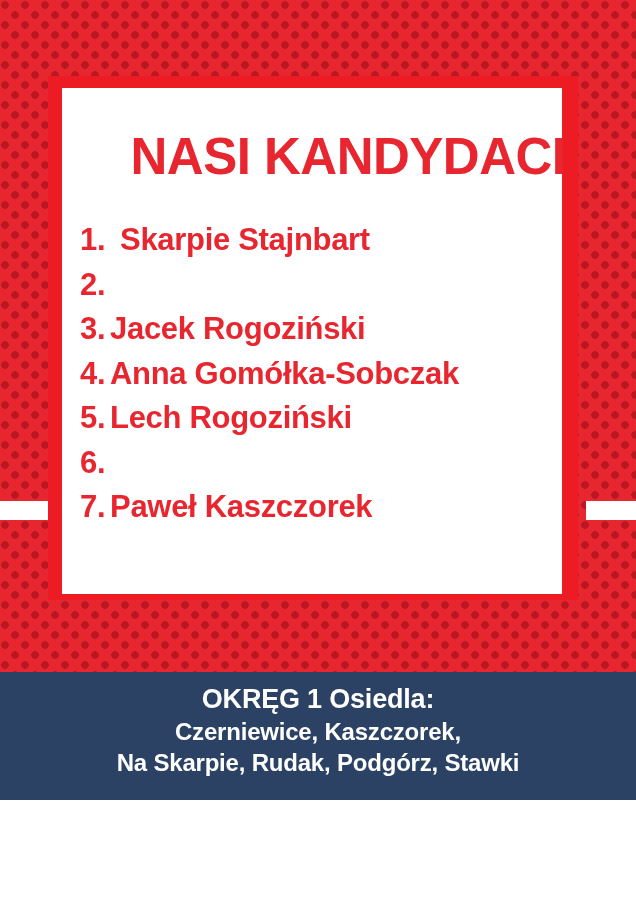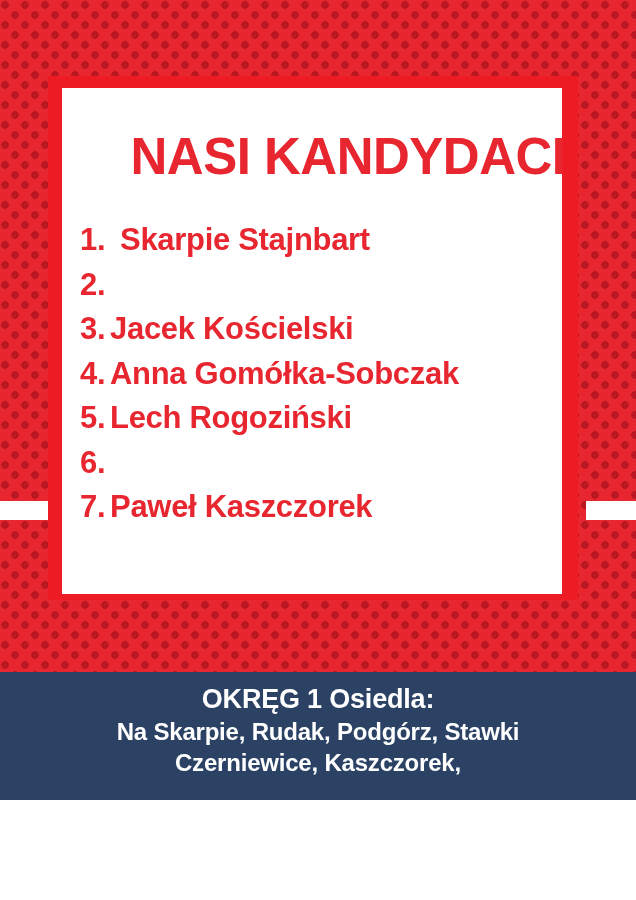--- a/index.html
+++ b/index.html
@@ -152,21 +152,21 @@
   <div class="list">
     <div class="list-item first">
       <span class="li-num">1.</span>
       <span class="li-name">Skarpie Stajnbart</span>
     </div>
     <div class="list-item">
       <span class="li-num">2.</span>
     </div>
     <div class="list-item">
       <span class="li-num">3.</span>
-      <span class="li-name">Jacek Kościelski</span>
+      <span class="li-name">Jacek Rogoziński</span>
     </div>
     <div class="list-item">
       <span class="li-num">4.</span>
       <span class="li-name">Anna Gomółka-Sobczak</span>
     </div>
     <div class="list-item">
       <span class="li-num">5.</span>
       <span class="li-name">Lech Rogoziński</span>
     </div>
     <div class="list-item">
@@ -174,22 +174,22 @@
     </div>
     <div class="list-item">
       <span class="li-num">7.</span>
       <span class="li-name">Paweł Kaszczorek</span>
     </div>
   </div>
 
   <div class="band">
     <div class="band-inner">
       <div class="band-line l1">OKRĘG 1 Osiedla:</div>
+      <div class="band-line l2">Czerniewice, Kaszczorek,</div>
       <div class="band-line l3">Na Skarpie, Rudak, Podgórz, Stawki</div>
-      <div class="band-line l2">Czerniewice, Kaszczorek,</div>
     </div>
   </div>
 
   <div class="footer">
     
 
     
 
     
   </div>

